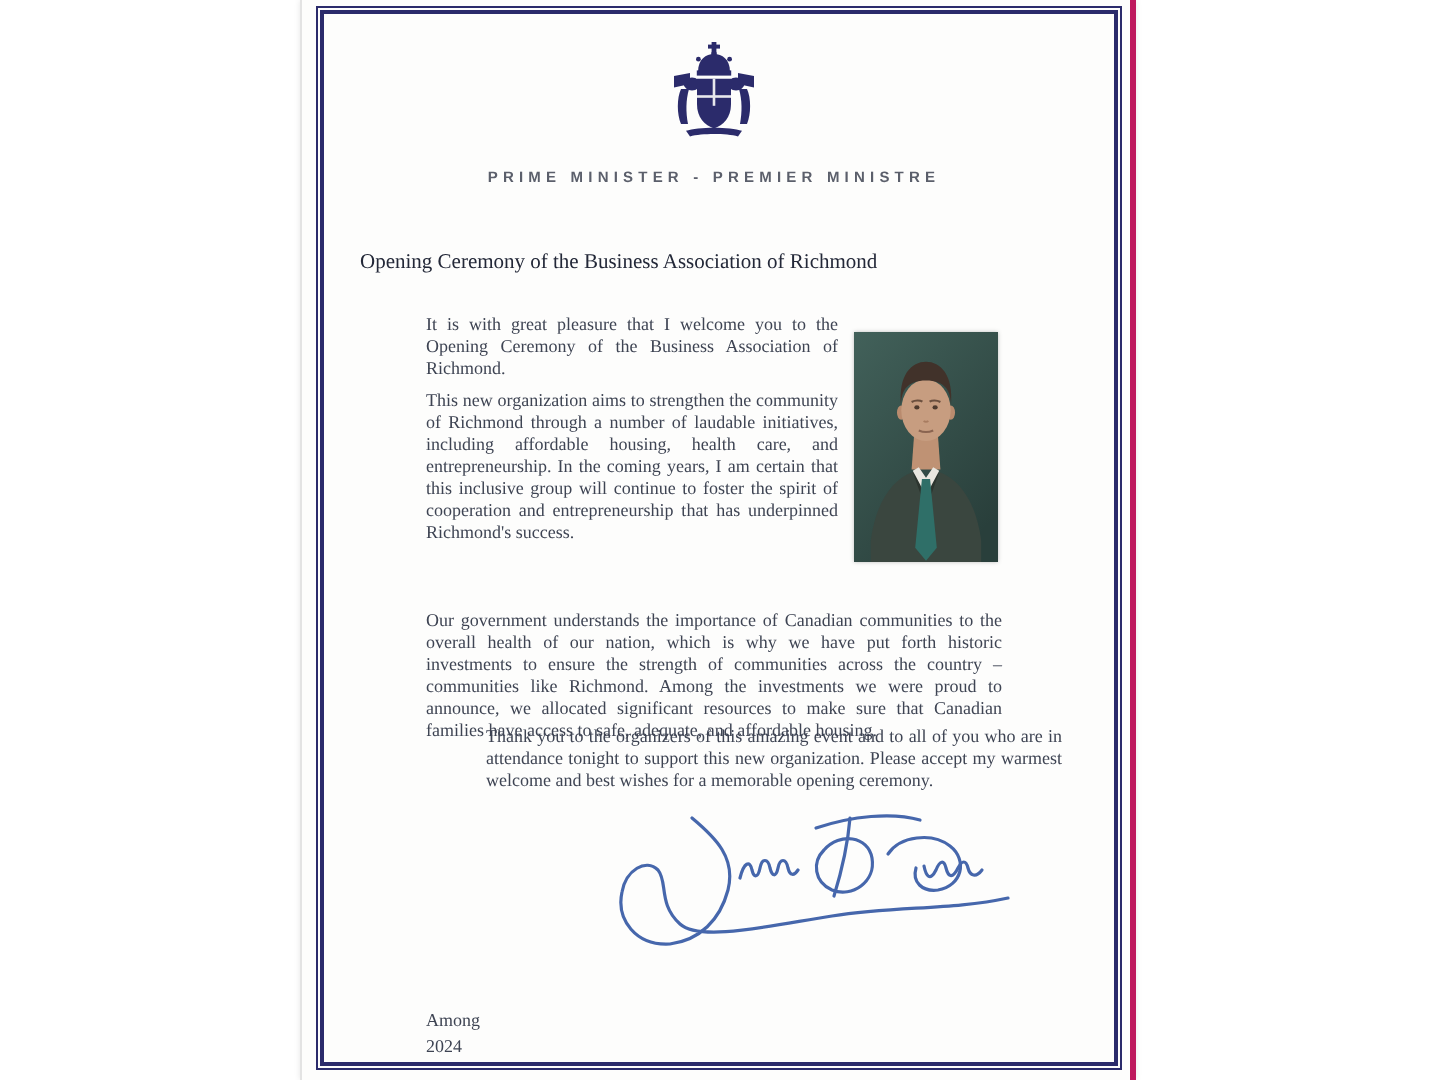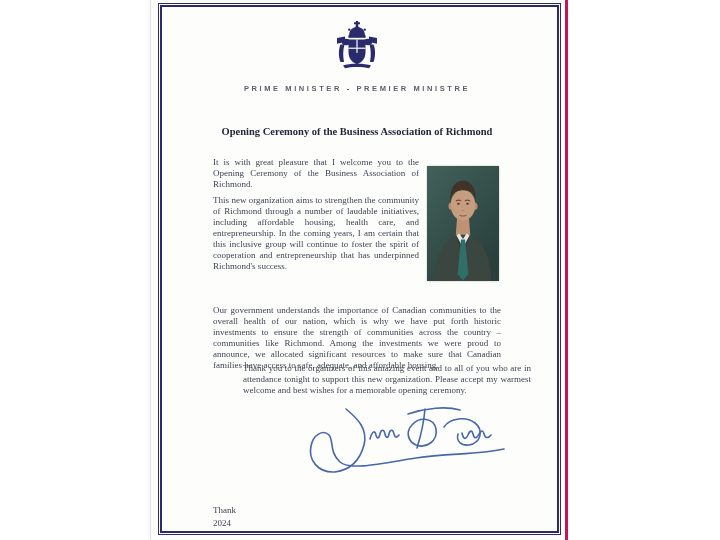--- a/index.html
+++ b/index.html
@@ -49,24 +49,24 @@
     text-align:center;
     font-family:"Liberation Sans","DejaVu Sans",sans-serif;
     font-size:7.5px;
     font-weight:700;
     letter-spacing:2.6px;
     color:var(--letterhead);
     white-space:nowrap;
   }
   .title{
     position:absolute;
-    left:42px;top:126px;width:328px;
-    text-align:center;
+    left:29px;top:126px;width:328px;
+    text-align:left;
     font-size:10.5px;
-    font-weight:700;
+    font-weight:400;
     color:var(--title);
   }
   .para{
     position:absolute;
     left:62px;
     font-size:9px;
     line-height:11px;
     text-align:justify;
     color:var(--text);
   }
@@ -176,16 +176,16 @@
       <path d="M42 6 C54 16 64 26 60 42 C56 57 46 67 31 69 C14 70 4 57 7 43 C9 32 19 26 25 32 C30 38 25 49 36 59 C46 68 80 60 112 55 C145 50 172 52 200 46"></path>
       <path d="M66 36 C68 28 71 27 72 32 C73 36 75 36 76 31 C77 26 80 26 81 31 C82 35 84 36 85 31 C86 26 89 26 90 31 C91 35 93 35 95 32"></path>
       <path d="M108 22 C116 13 130 15 132 26 C134 38 122 46 112 42 C103 38 102 28 108 22"></path>
       <path d="M121 6 C120 18 117 32 113 45"></path>
       <path d="M140 24 C146 15 162 13 171 20 C180 27 177 40 165 42 C157 43 152 38 154 31"></path>
       <path d="M158 30 C159 35 161 38 164 32 C166 27 168 27 169 31 C170 35 172 37 175 31 C177 27 179 27 180 31 C181 35 184 36 187 32"></path>
     </g>
   </svg>
 
   <div class="footer">
-    <div>Thank</div>
+    <div>Among</div>
     <div>2024</div>
   </div>
 </div>
 
 </body></html>

